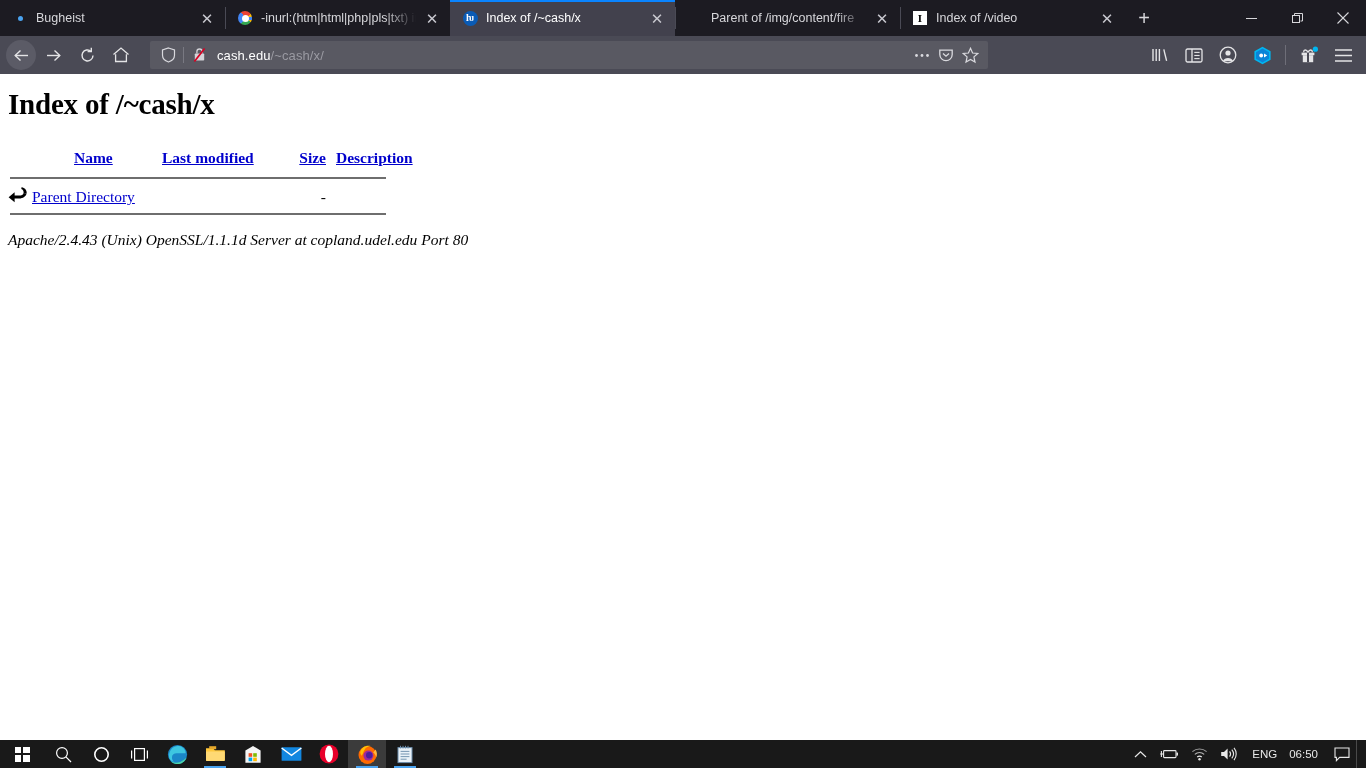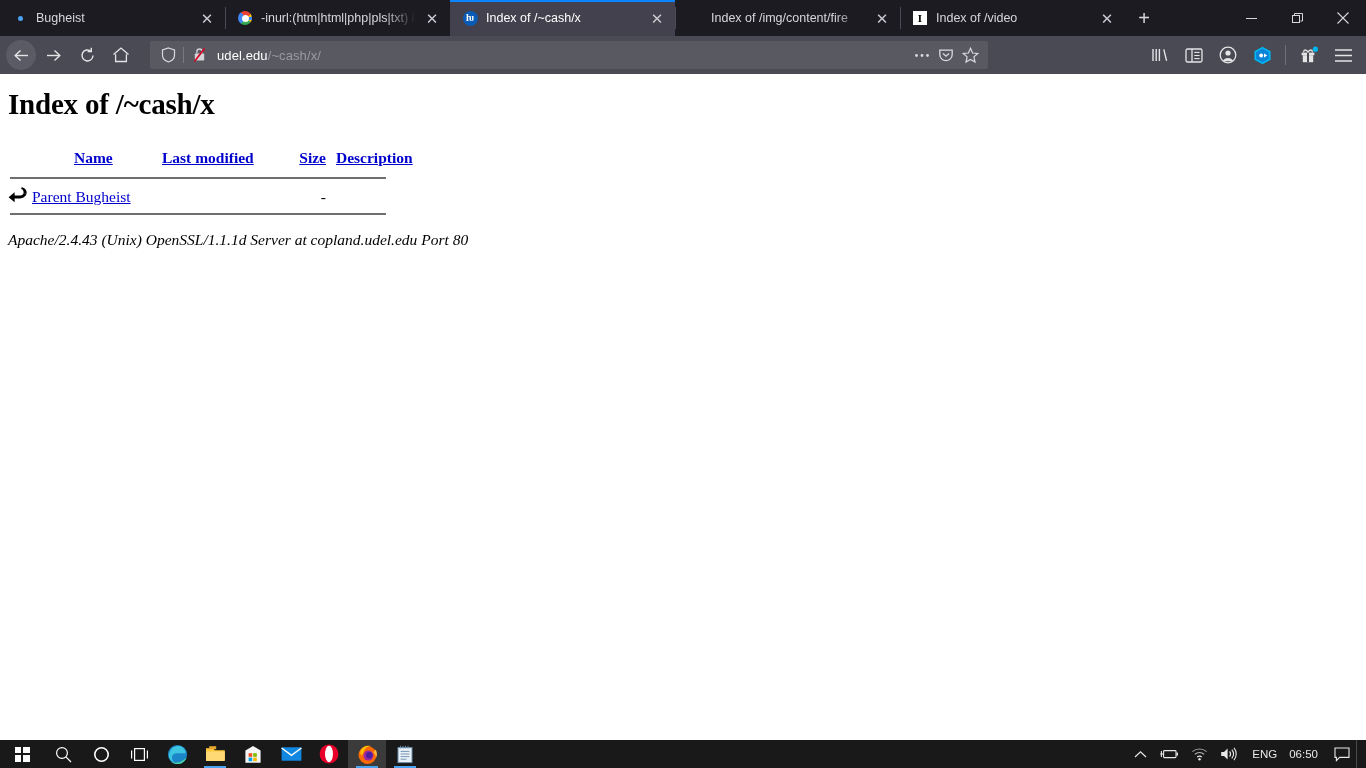--- a/index.html
+++ b/index.html
@@ -355,21 +355,21 @@
         <span class="fav-ud">ƕ</span>
       </span>
       <span class="tab-title">Index of /~cash/x</span>
       <span class="tab-close">✕</span>
     </div>
 
     <div class="tab" style="width:225px">
       <span class="tab-fav">
           <span class="fav-blank"></span>
         </span>
-      <span class="tab-title">Index of /img/content/fire</span>
+      <span class="tab-title">Parent of /img/content/fire</span>
       <span class="tab-close">✕</span>
     </div>
 
     <div class="tab" style="width:225px">
       <span class="tab-fav">
         <span class="fav-letter">I</span>
       </span>
       <span class="tab-title">Index of /video</span>
       <span class="tab-close">✕</span>
     </div>
@@ -436,21 +436,21 @@
         </svg>
       </div>
       <div class="ub-divider"></div>
       <div class="ub-icon">
         <svg width="15" height="16" viewBox="0 0 15 16">
           <rect x="2.8" y="6.4" width="9.4" height="7.2" rx="0.8" fill="#d3d3d8"></rect>
           <path d="M4.9 6.4V4.6a2.6 2.6 0 0 1 5.2 0v1.8" fill="none" stroke="#d3d3d8" stroke-width="1.3"></path>
           <line x1="12.6" y1="1.6" x2="2.4" y2="14.6" stroke="#d70022" stroke-width="1.7"></line>
         </svg>
       </div>
-      <div id="url-text"><span class="host">udel.edu</span><span class="path">/~cash/x/</span></div>
+      <div id="url-text"><span class="host">cash.edu</span><span class="path">/~cash/x/</span></div>
       <div class="ub-right">
         <div class="ub-icon">
           <svg width="16" height="5" viewBox="0 0 16 5">
             <circle cx="2.5" cy="2.5" r="1.4" fill="currentColor"></circle>
             <circle cx="8" cy="2.5" r="1.4" fill="currentColor"></circle>
             <circle cx="13.5" cy="2.5" r="1.4" fill="currentColor"></circle>
           </svg>
         </div>
         <div class="ub-icon">
           <svg width="16" height="16" viewBox="0 0 16 16">
@@ -545,21 +545,21 @@
           <tr>
             <td class="c-icon">
               <span class="ico-back">
                 <svg width="20" height="18" viewBox="0 0 20 18">
                   <path d="M13.5 1.2 C17.5 1.8 19.2 5 18.6 7.6 L15.6 7.0 C15.9 5.2 14.9 3.4 13.3 2.9 Z" fill="#000000"></path>
                   <path d="M18.6 7.6 C18.0 10.4 15.0 12.6 11.2 12.6 L5.2 12.6 L5.2 9.6 L11.2 9.6 C13.4 9.6 15.2 8.8 15.6 7.0 Z" fill="#000000"></path>
                   <polygon points="6.6,6.2 6.6,16.2 0.6,11.2" fill="#000000"></polygon>
                 </svg>
               </span>
             </td>
-            <td class="c-name" style="padding-left:2px"><a>Parent Bugheist</a></td>
+            <td class="c-name" style="padding-left:2px"><a>Parent Directory</a></td>
             <td class="c-date"></td>
             <td class="c-size">-</td>
             <td class="c-desc"></td>
           </tr>
 
 
           <tr class="rule">
             <td colspan="5">
                 <hr class="idx-hr">
               </td>

